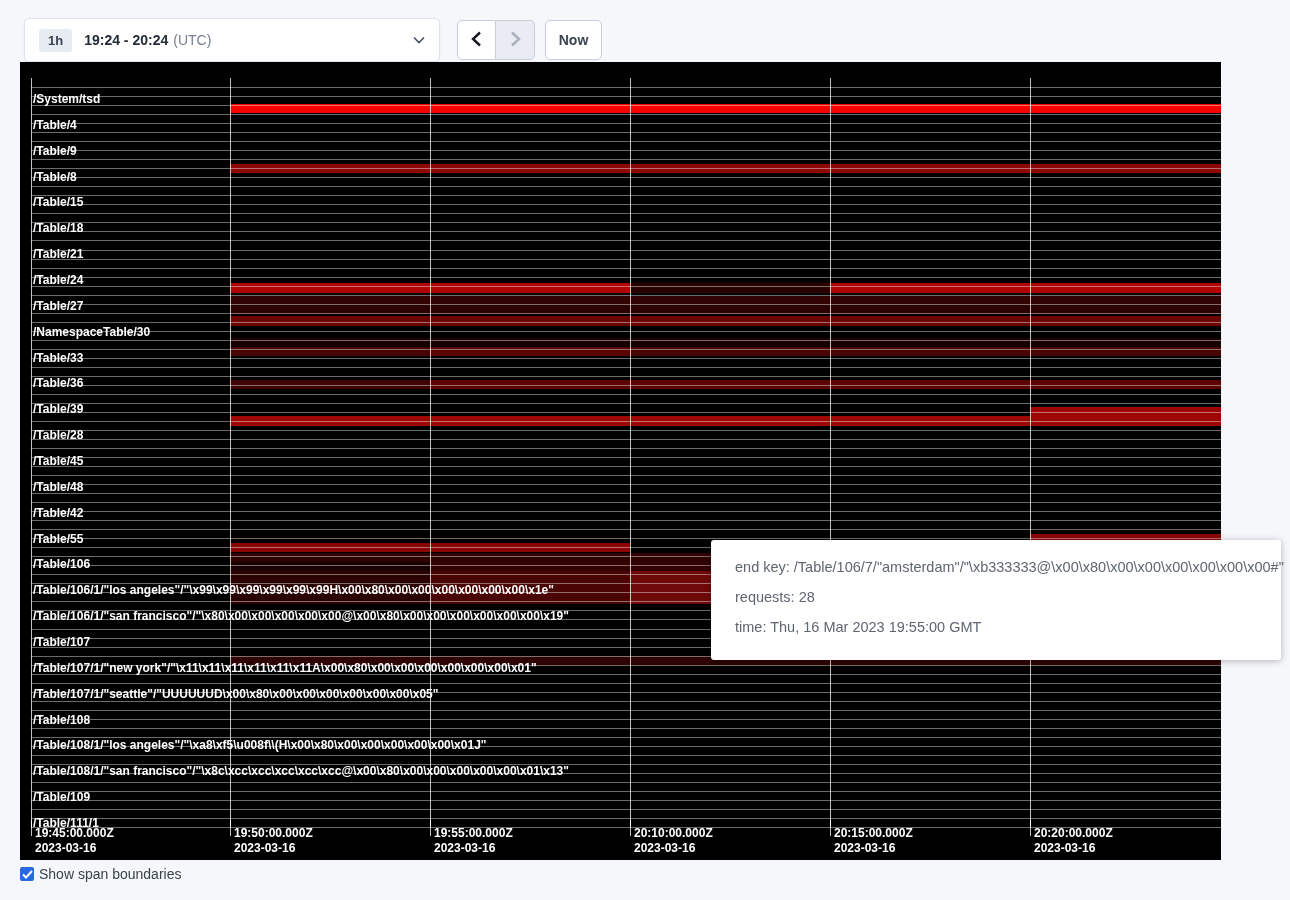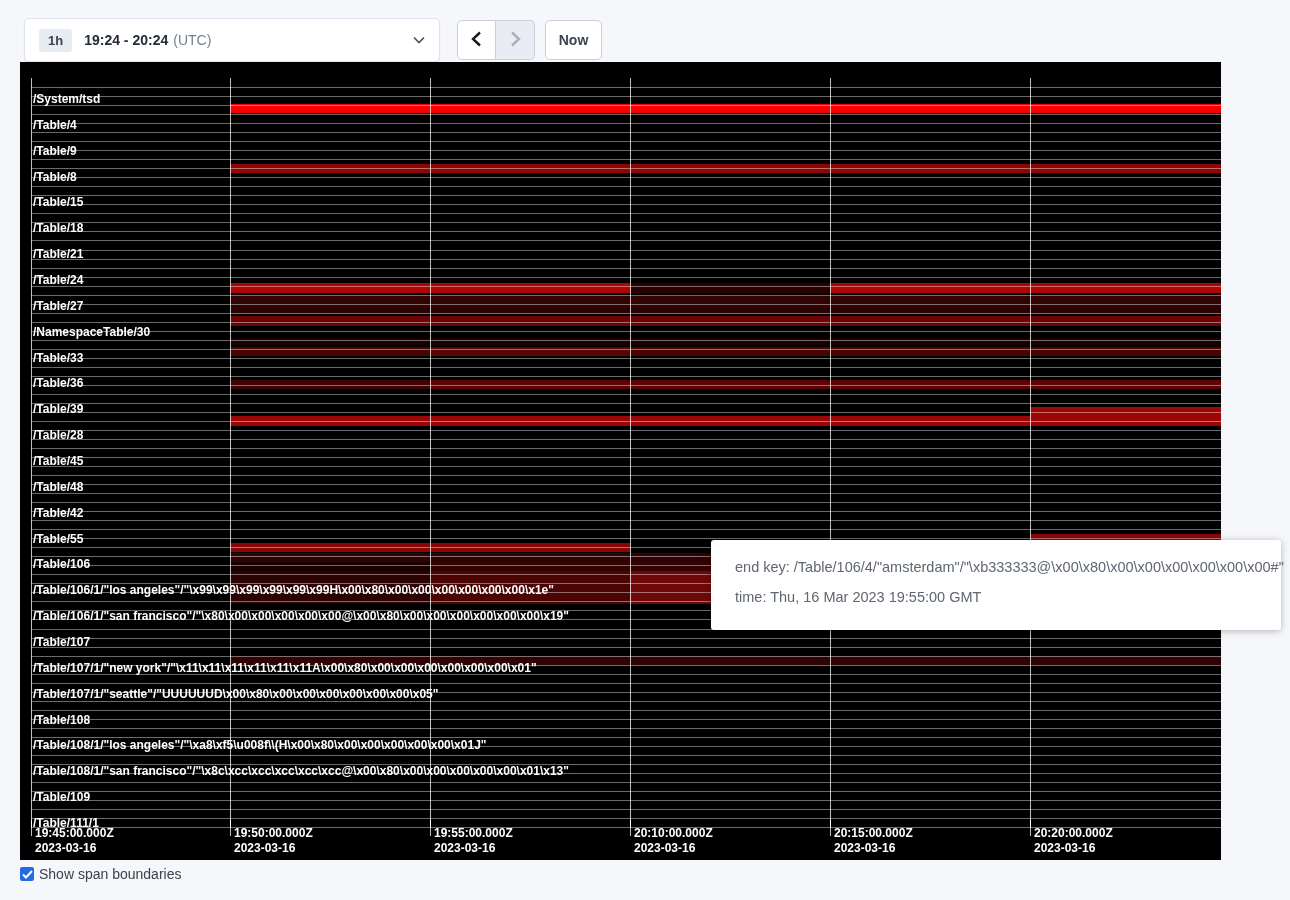--- a/index.html
+++ b/index.html
@@ -289,21 +289,22 @@
         <div style="position: absolute; left: 810px; top: 0px; width: 1px; height: 8px; background: rgb(255, 255, 255);"></div>
         <div style="position: absolute; left: 814px; top: 6px; font: 700 12px &quot;Liberation Sans&quot;, sans-serif; color: rgb(255, 255, 255); white-space: nowrap;">20:15:00.000Z</div>
         <div style="position: absolute; left: 814px; top: 21px; font: 700 12px &quot;Liberation Sans&quot;, sans-serif; color: rgb(255, 255, 255); white-space: nowrap;">2023-03-16</div>
         <div style="position: absolute; left: 1010px; top: 0px; width: 1px; height: 8px; background: rgb(255, 255, 255);"></div>
         <div style="position: absolute; left: 1014px; top: 6px; font: 700 12px &quot;Liberation Sans&quot;, sans-serif; color: rgb(255, 255, 255); white-space: nowrap;">20:20:00.000Z</div>
         <div style="position: absolute; left: 1014px; top: 21px; font: 700 12px &quot;Liberation Sans&quot;, sans-serif; color: rgb(255, 255, 255); white-space: nowrap;">2023-03-16</div>
       </div>
   </div>
 
   <div class="tooltip">
-    <div>end key: /Table/106/4/"amsterdam"/"\xb333333@\x00\x80\x00\x00\x00\x00\x00\x00#"</div>
+    <div>end key: /Table/106/7/"amsterdam"/"\xb333333@\x00\x80\x00\x00\x00\x00\x00\x00#"</div>
+    <div>requests: 28</div>
     <div>time: Thu, 16 Mar 2023 19:55:00 GMT</div>
   </div>
 
   <div class="cb-row">
     <span class="cb">
       <span>
         <svg width="11" height="9" viewBox="0 0 11 9">
             <polyline points="1,4.5 4,7.5 10,1" fill="none" stroke="#fff" stroke-width="2"></polyline>
           </svg>
       </span>

